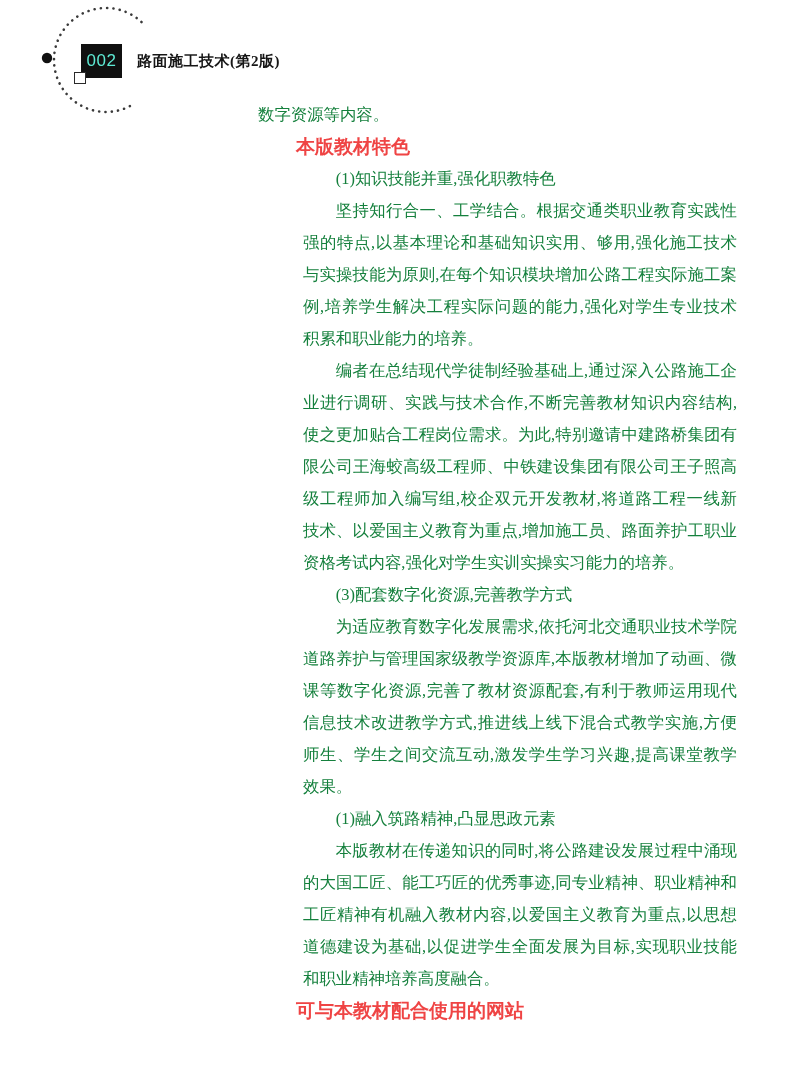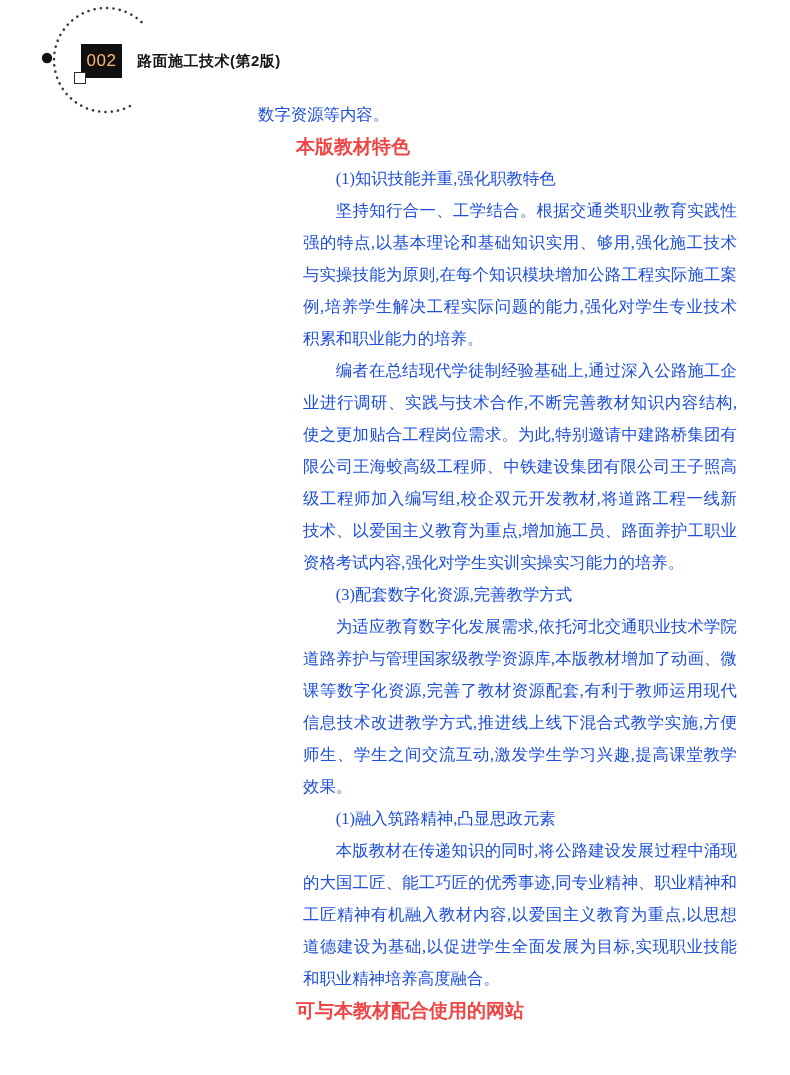--- a/index.html
+++ b/index.html
@@ -27,54 +27,54 @@
   .pagenum-box {
     position: absolute;
     left: 81px; top: 44px;
     width: 41px; height: 34px;
     background: #101010;
     display: flex;
     align-items: center;
     justify-content: center;
   }
   .pagenum-box span {
-    color: #fdba74;
+    color: #5eead4;
     font-family: "Liberation Sans", "DejaVu Sans", sans-serif;
     font-size: 17px;
     font-weight: 500;
     letter-spacing: 0.5px;
   }
   .corner-square {
     position: absolute;
     left: 74px; top: 72px;
     width: 12px; height: 12px;
     background: #ffffff;
     border: 1.5px solid #2a2a2a;
   }
   .book-title {
     position: absolute;
     left: 137px; top: 52px;
-    font-family: Liberation Sans, sans-serif;
+    font-family: Liberation Serif, serif;
     font-size: 15px;
     font-weight: bold;
     color: #161616;
     letter-spacing: 0.5px;
     white-space: nowrap;
   }
 
   
   .content {
     position: absolute;
     left: 258px; top: 99px;
     width: 479px;
   }
   .content p {
     font-size: 16.4px;
     line-height: 32px;
-    color: #1d4ed8;
+    color: #15803d;
     text-align: justify;
     text-justify: inter-character;
   }
   .content p.indent { text-indent: 2em; margin-left: 45px; }
   .content p.cont { text-indent: 0; }
   .content p.fill { text-align-last: justify; }
   .content p.heading {
     font-family: "Liberation Sans", "DejaVu Sans", sans-serif;
     font-size: 19px;
     font-weight: bold;

